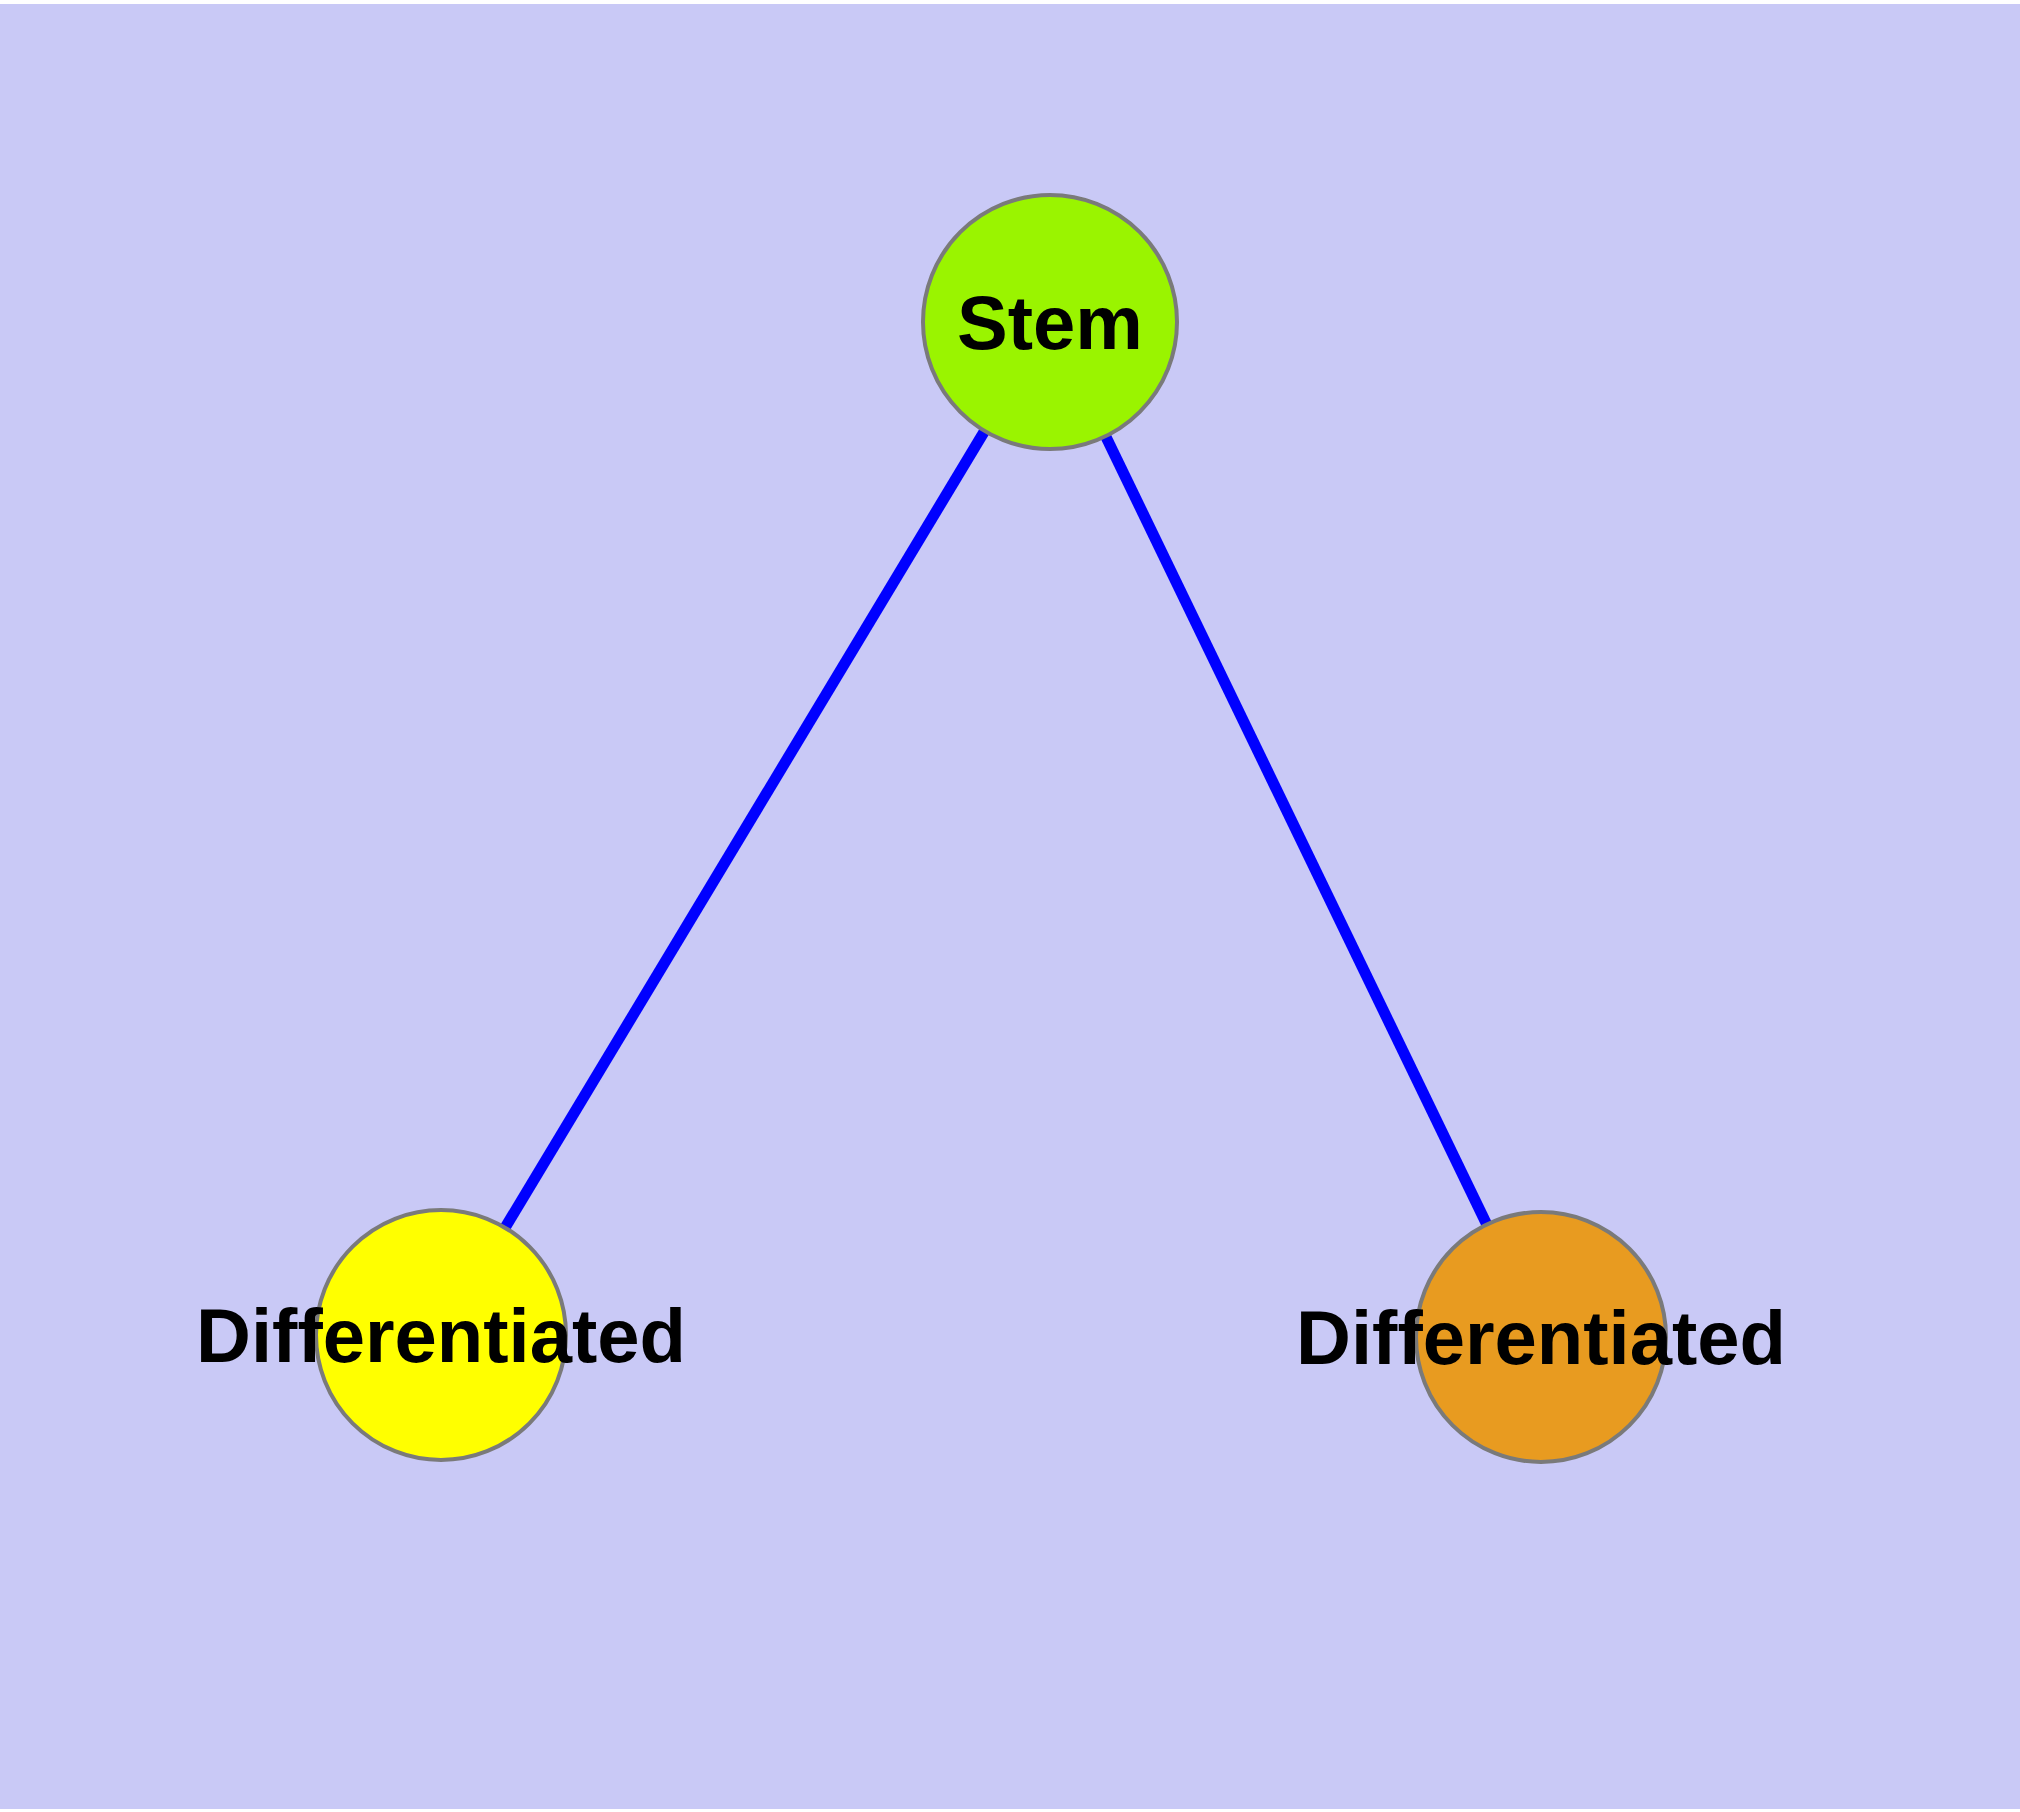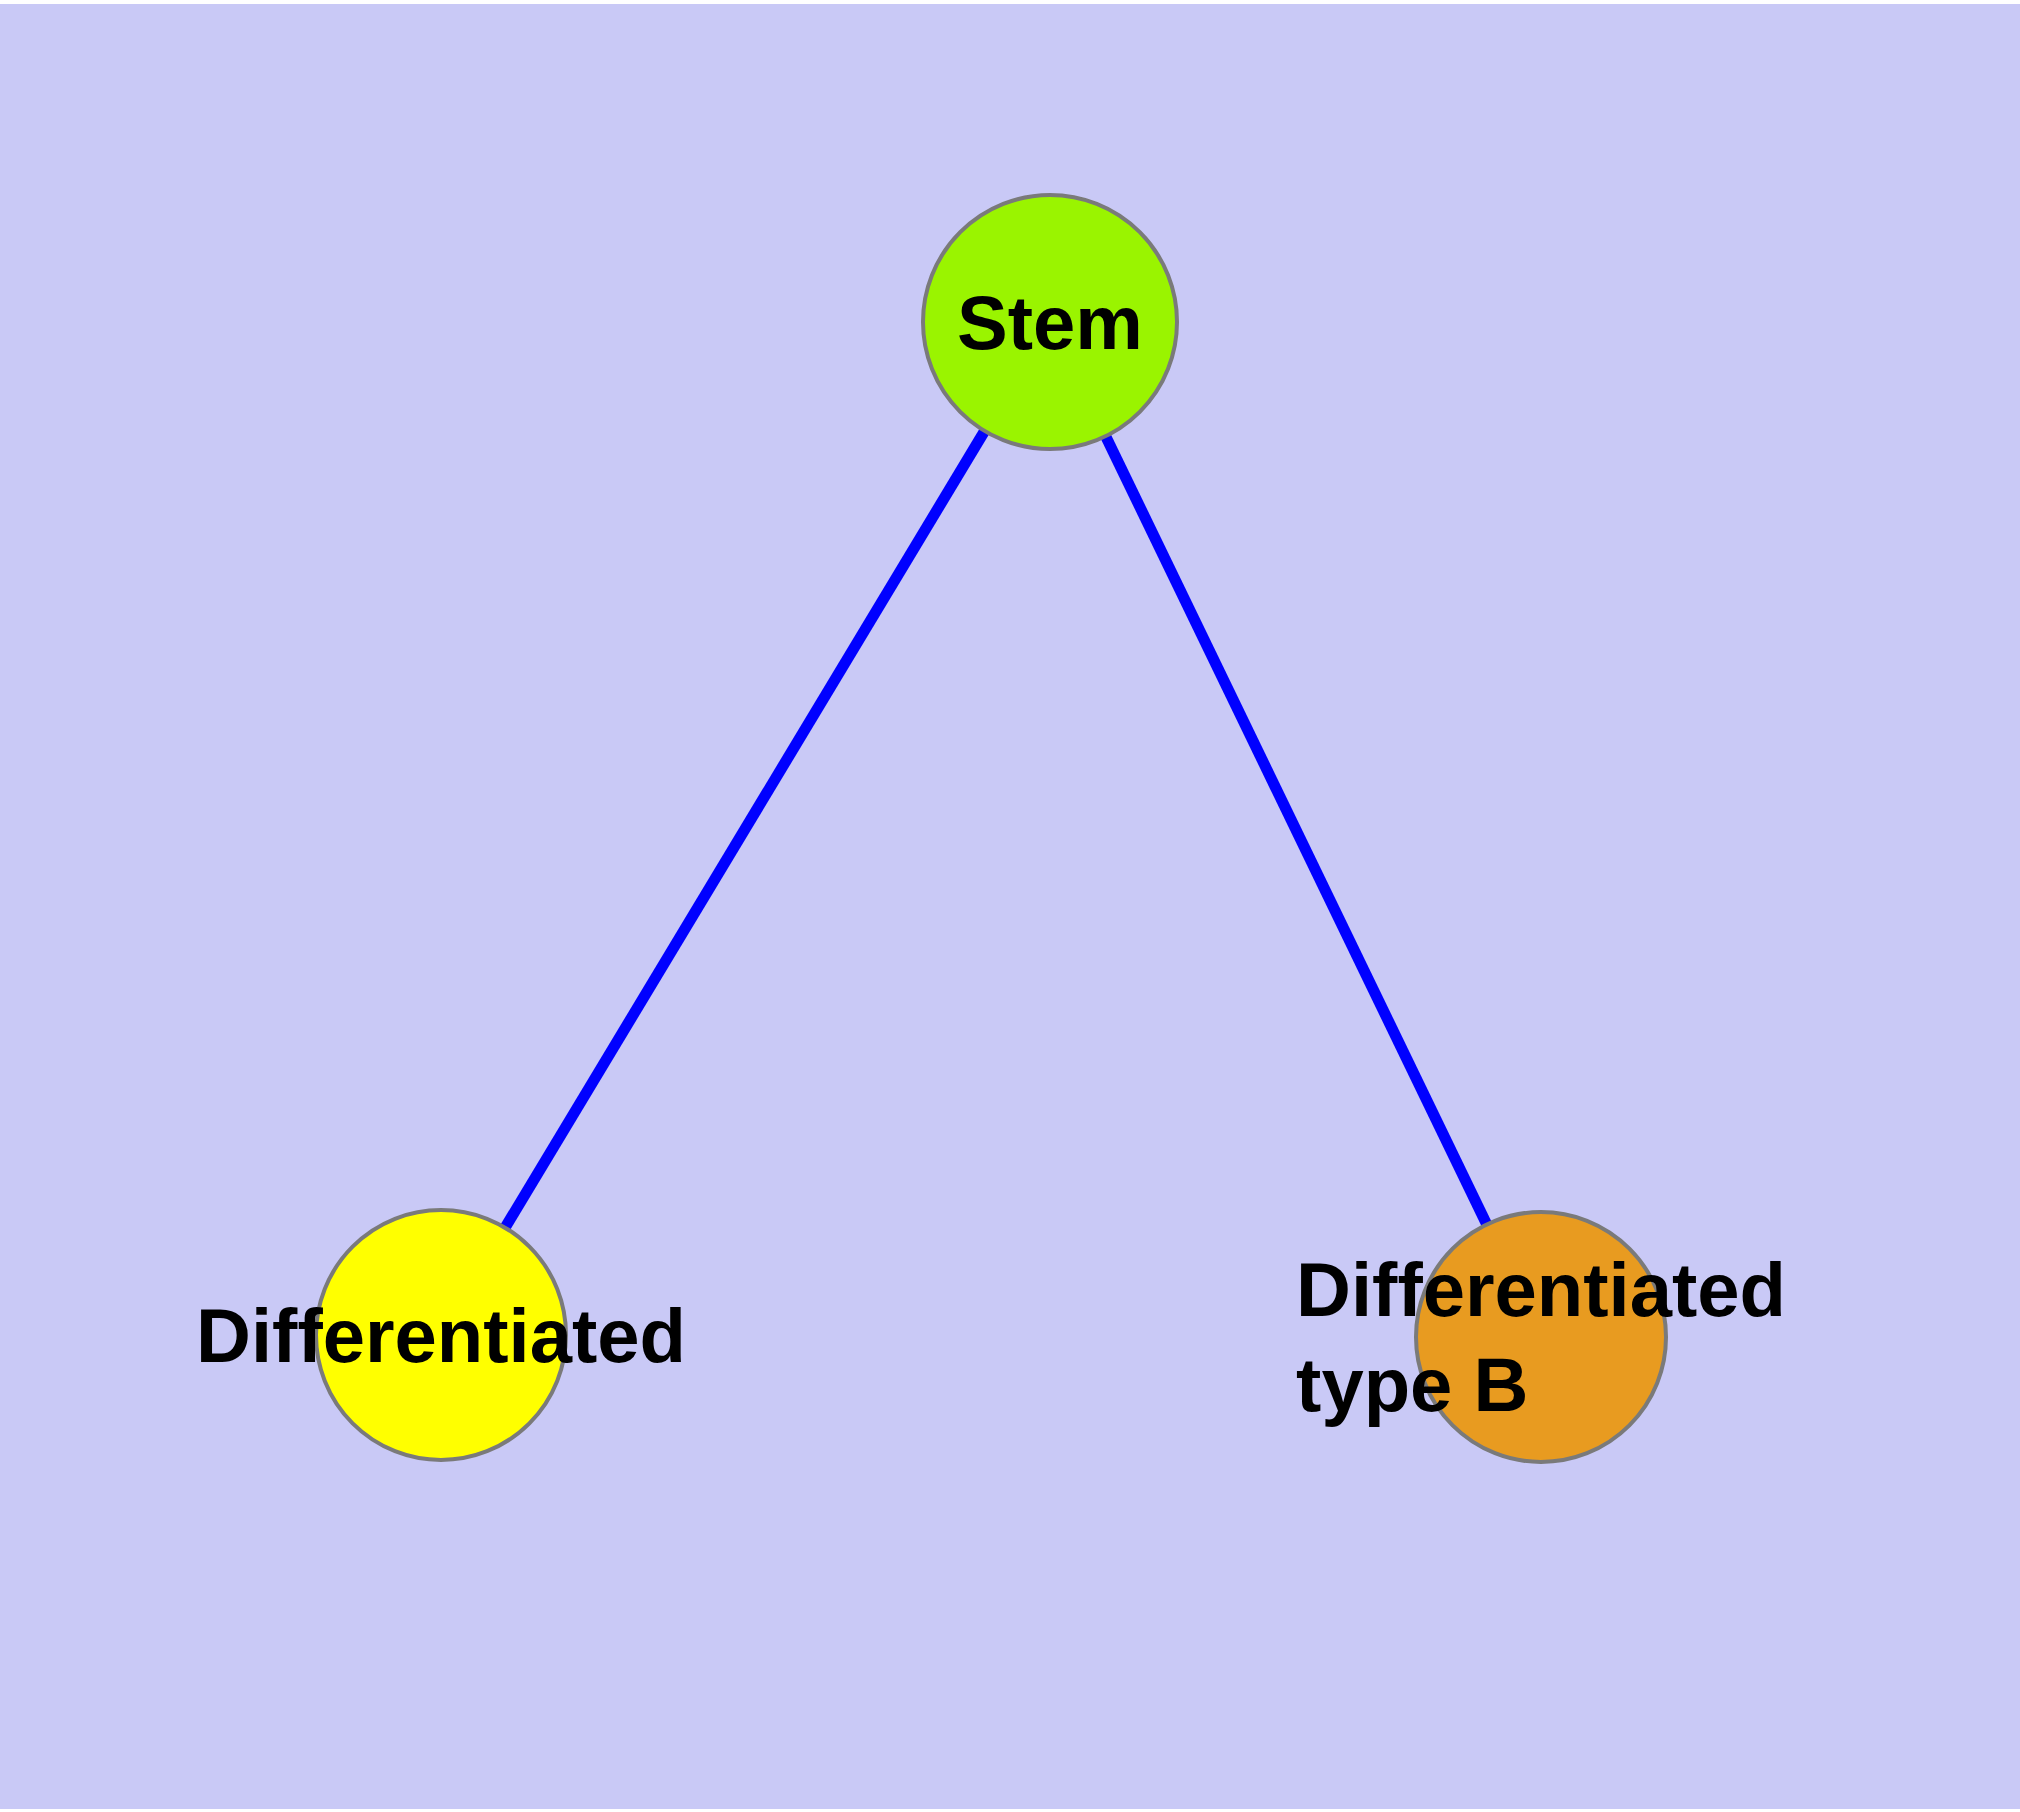--- a/index.html
+++ b/index.html
@@ -33,21 +33,21 @@
   }
   .node {
     position: absolute;
     border-radius: 50%;
     border: 4.2px solid #7a7a7a; 
     box-sizing: border-box;
   }
   .node-label {
     position: absolute;
     transform: translate(-50%, -50%);
-    text-align: left;
+    text-align: center;
     white-space: nowrap;
     color: #000000;
     font-weight: bold;
     font-size: 76px;
     line-height: 95px;
     letter-spacing: 0px;
   }
 </style>
 </head>
 <body>
@@ -67,18 +67,17 @@
     <div class="node-label" style="left: 1050px; top: 318px; color: rgb(0, 0, 0);">
       <div>Stem</div>
     </div>
 
     <div class="node-label" style="left: 441px; top: 1331px; color: rgb(0, 0, 0);">
       <div>Differentiated</div>
     </div>
 
     <div class="node-label" style="left: 1541px; top: 1333px; color: rgb(0, 0, 0);">
       <div>Differentiated</div>
-      <div>type B</div>
     </div>
 
   </div>
 </div>
 
 
 </body></html>

